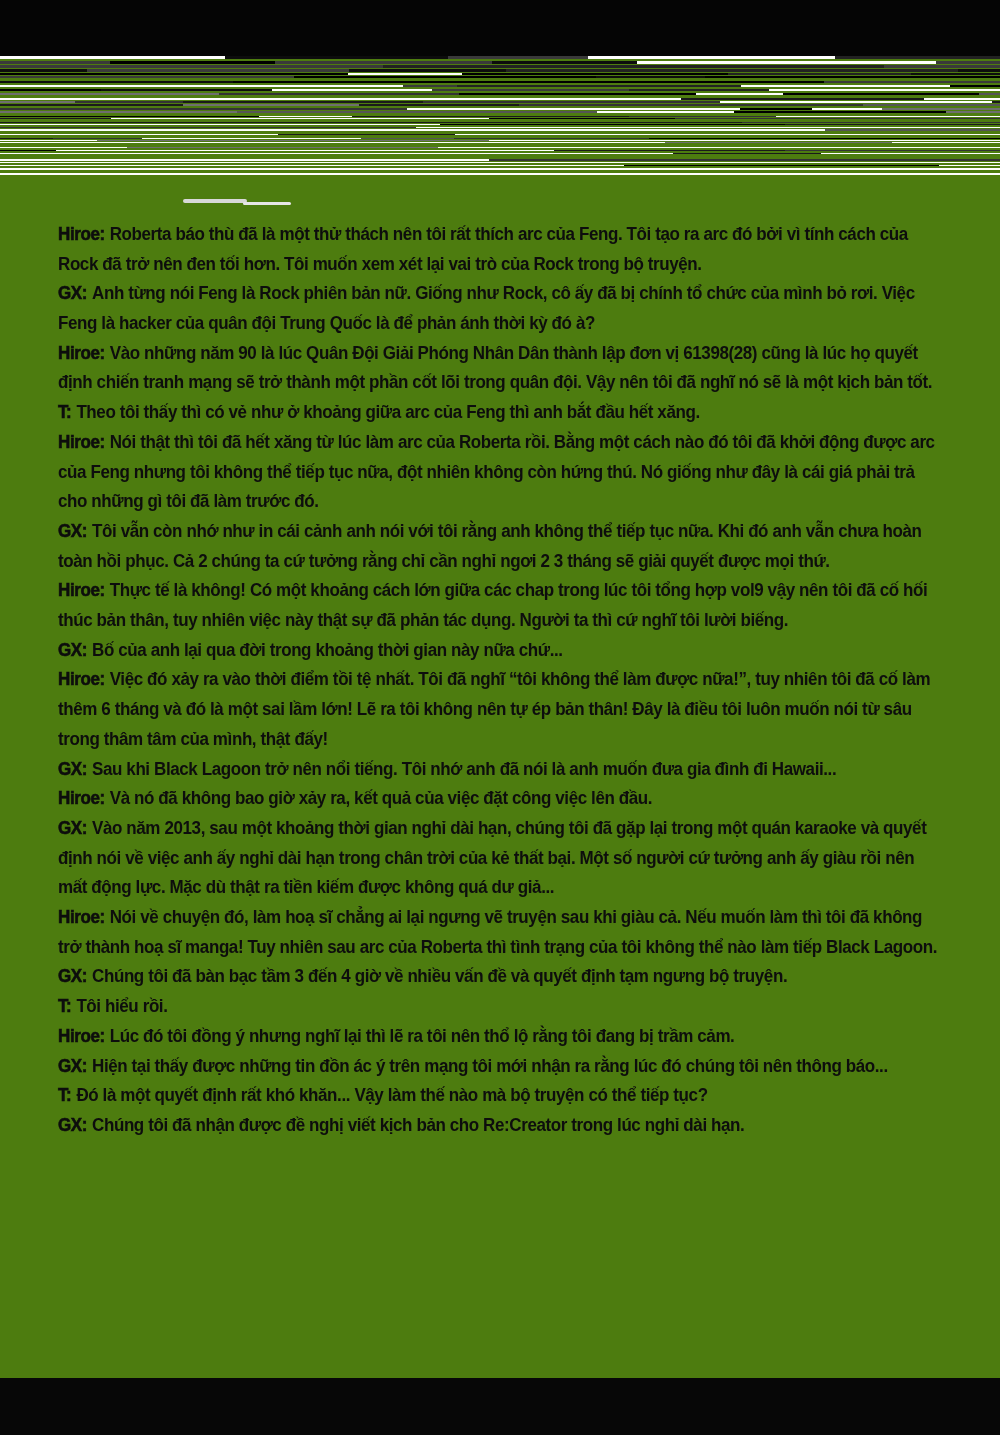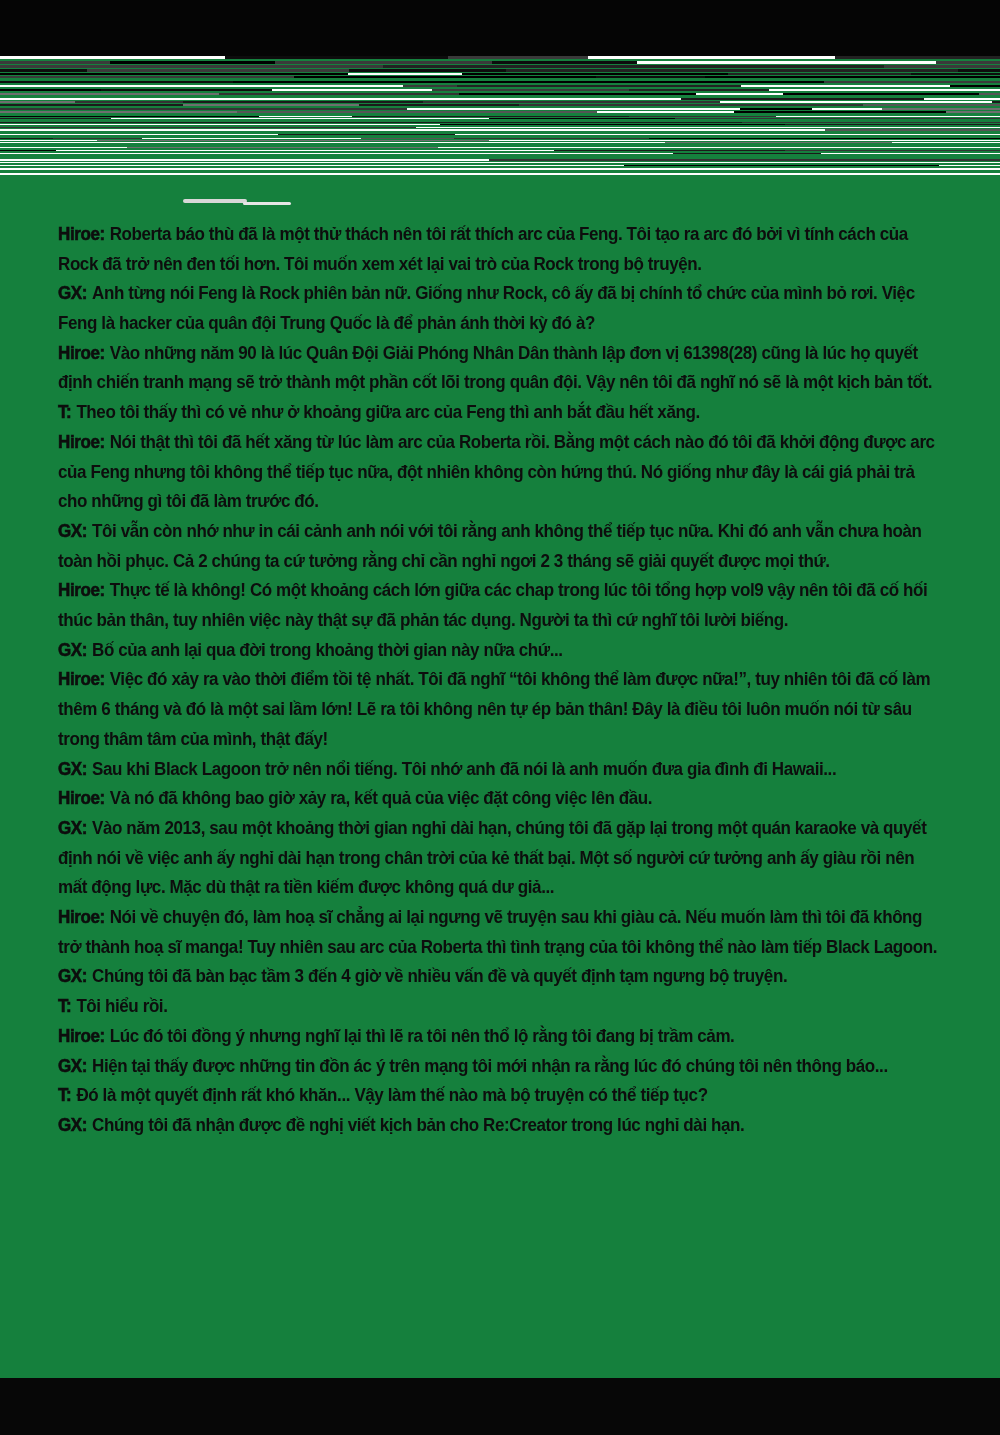--- a/index.html
+++ b/index.html
@@ -1,17 +1,17 @@
 <!DOCTYPE html>
 <html><head>
 <meta charset="utf-8">
 <style>
   html,body{margin:0;padding:0;background:#ffffff;}
   #page{
-    position:relative;width:1000px;height:1435px;background:#15803d;overflow:hidden;
+    position:relative;width:1000px;height:1435px;background:#4d7c0f;overflow:hidden;
     font-family:"Liberation Sans","DejaVu Sans",sans-serif;
   }
   
   #speedlines{position:absolute;top:0;left:0;width:1000px;height:178px;}
   .topband{position:absolute;top:0;left:0;width:100%;height:58px;background:#050505;}
   .sline{position:absolute;left:0;width:1000px;}
   
   .smudge{position:absolute;border-radius:3px;}
   .s1{left:183px;top:199px;width:64px;height:4px;background:#d8d8d8;}
   .s2{left:243px;top:202px;width:48px;height:3px;background:#e6e6e6;}

